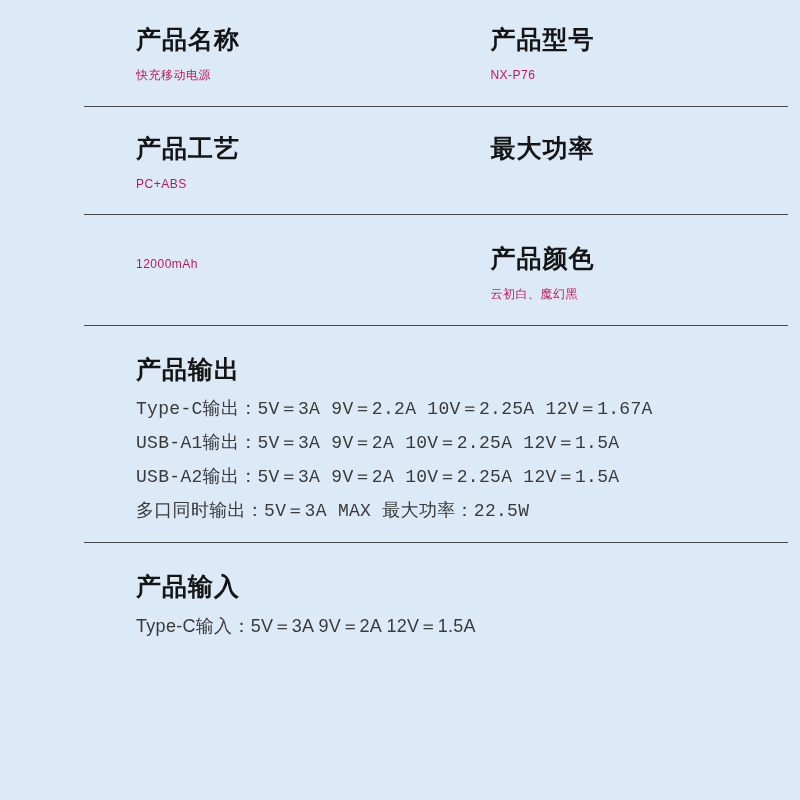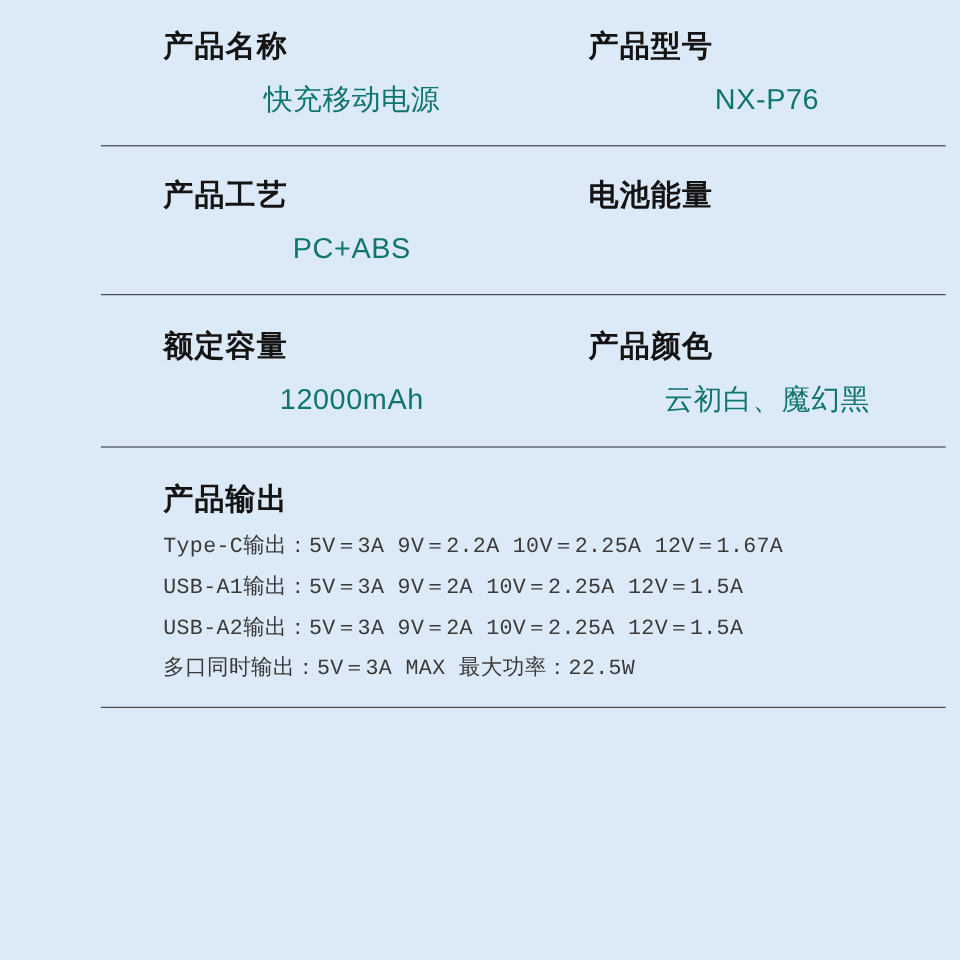--- a/index.html
+++ b/index.html
@@ -50,26 +50,25 @@
     padding-left: 40px;
   }
   .label {
     font-size: 25px;
     font-weight: bold;
     letter-spacing: 1px;
     color: #141414;
     line-height: 1.2;
   }
   .value {
-    font-size: 24px;
+    font-size: 12px;
     font-weight: normal;
-    color: #0f766e;
+    color: #be185d;
     line-height: 1.3;
     letter-spacing: 0.5px;
-    text-align: center;
   }
   .pair-1 { padding-top: 24px; padding-bottom: 22px; }
   .pair-1 .value { margin-top: 14px; }
   .pair-2 { padding-top: 26px; padding-bottom: 22px; }
   .pair-2 .value { margin-top: 14px; }
   .pair-3 { padding-top: 28px; padding-bottom: 22px; }
   .pair-3 .value { margin-top: 14px; }
 
   .block-output { padding-top: 28px; padding-bottom: 22px; }
   .block-output .label { padding-left: 52px; }
@@ -112,29 +111,28 @@
   </div>
 
   <div class="rule"></div>
 
   <div class="spec-block pair-2 row">
     <div class="cell left">
       <div class="label">产品工艺</div>
       <div class="value">PC+ABS</div>
     </div>
     <div class="cell right">
-      <div class="label">电池能量</div>
+      <div class="label">最大功率</div>
     </div>
   </div>
 
   <div class="rule"></div>
 
   <div class="spec-block pair-3 row">
     <div class="cell left">
-      <div class="label">额定容量</div>
       <div class="value">12000mAh</div>
     </div>
     <div class="cell right">
       <div class="label">产品颜色</div>
       <div class="value">云初白、魔幻黑</div>
     </div>
   </div>
 
   <div class="rule"></div>
 
@@ -143,14 +141,20 @@
     <div class="out-lines">
       <div class="out-line">Type-C输出：5V＝3A  9V＝2.2A  10V＝2.25A  12V＝1.67A</div>
       <div class="out-line">USB-A1输出：5V＝3A  9V＝2A  10V＝2.25A  12V＝1.5A</div>
       <div class="out-line">USB-A2输出：5V＝3A  9V＝2A  10V＝2.25A  12V＝1.5A</div>
       <div class="out-line">多口同时输出：5V＝3A MAX    最大功率：22.5W</div>
     </div>
   </div>
 
   <div class="rule"></div>
 
+  <div class="spec-block block-input">
+    <div class="label">产品输入</div>
+    <div class="in-lines">
+      <div class="in-line">Type-C输入：5V＝3A  9V＝2A  12V＝1.5A</div>
+    </div>
+  </div>
 
 </div>
 
 </body></html>

